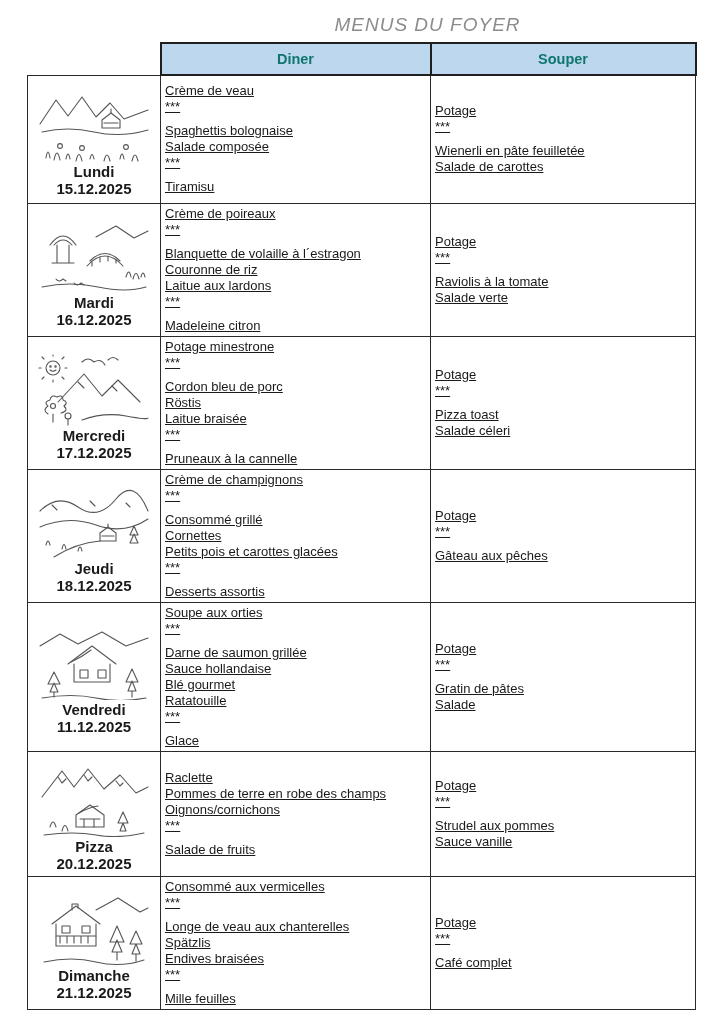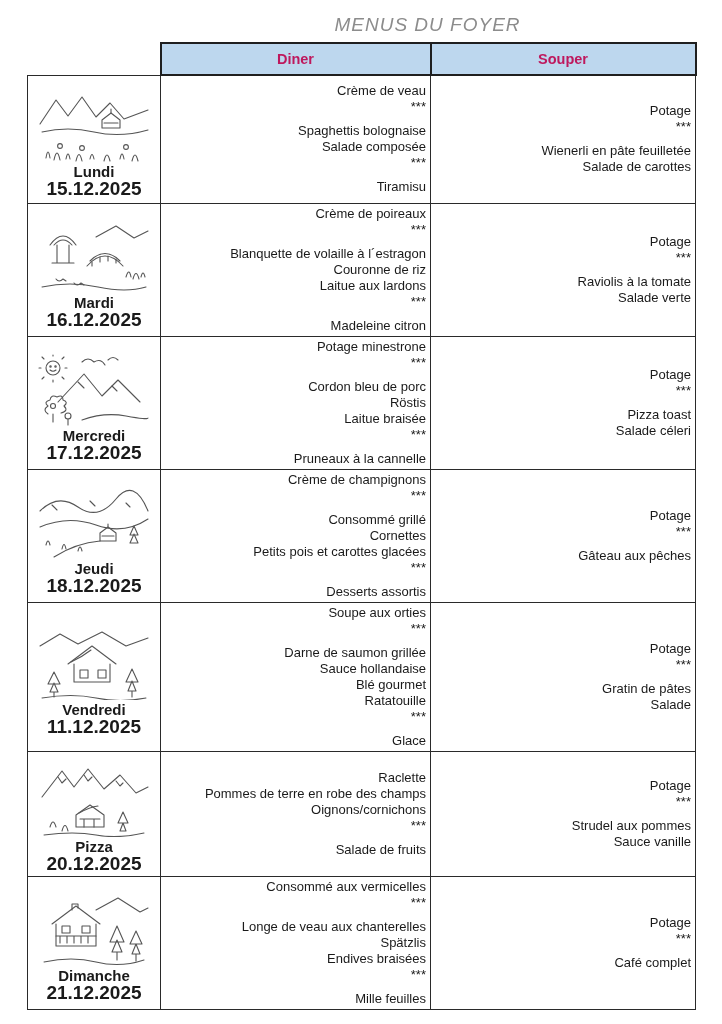--- a/index.html
+++ b/index.html
@@ -18,29 +18,29 @@
     border-collapse:collapse;margin-left:27px;width:668px;table-layout:fixed;
   }
   col.c-day{width:133px;}
   col.c-diner{width:270px;}
   col.c-souper{width:265px;}
   tr.header-row{height:32px;}
   th.spacer-cell{border:none;background:transparent;}
   th.meal-header{
     background:var(--header-bg,#BDD7EE);
     border:2px solid #1f1f1f;
-    font-size:14.5px;font-weight:bold;text-align:center;color:#be185d;
+    font-size:14.5px;font-weight:bold;text-align:center;color:#0f766e;
   }
   td{border:1px solid #2a2a2a;vertical-align:middle;padding:2px 4px;}
   td.day-cell{text-align:center;padding:12px 2px 4px 2px;}
   .art{height:74px;display:flex;align-items:center;justify-content:center;}
   .art svg{display:block;}
   .day-name{font-size:15px;font-weight:bold;line-height:17px;}
-  .day-date{font-size:19px;font-weight:bold;line-height:17px;}
-  td.menu-cell{text-align:right;}
+  .day-date{font-size:15px;font-weight:bold;line-height:17px;}
+  td.menu-cell{text-align:left;text-decoration:underline;}
   .menu-line{font-size:13px;line-height:16px;white-space:nowrap;}
   .menu-gap{height:8px;}
   tr.row-0{height:128px;}
   tr.row-1{height:127px;}
   tr.row-2{height:126px;}
   tr.row-3{height:127px;}
   tr.row-4{height:145px;}
   tr.row-5{height:94px;}
   tr.row-6{height:128px;}
 </style>

